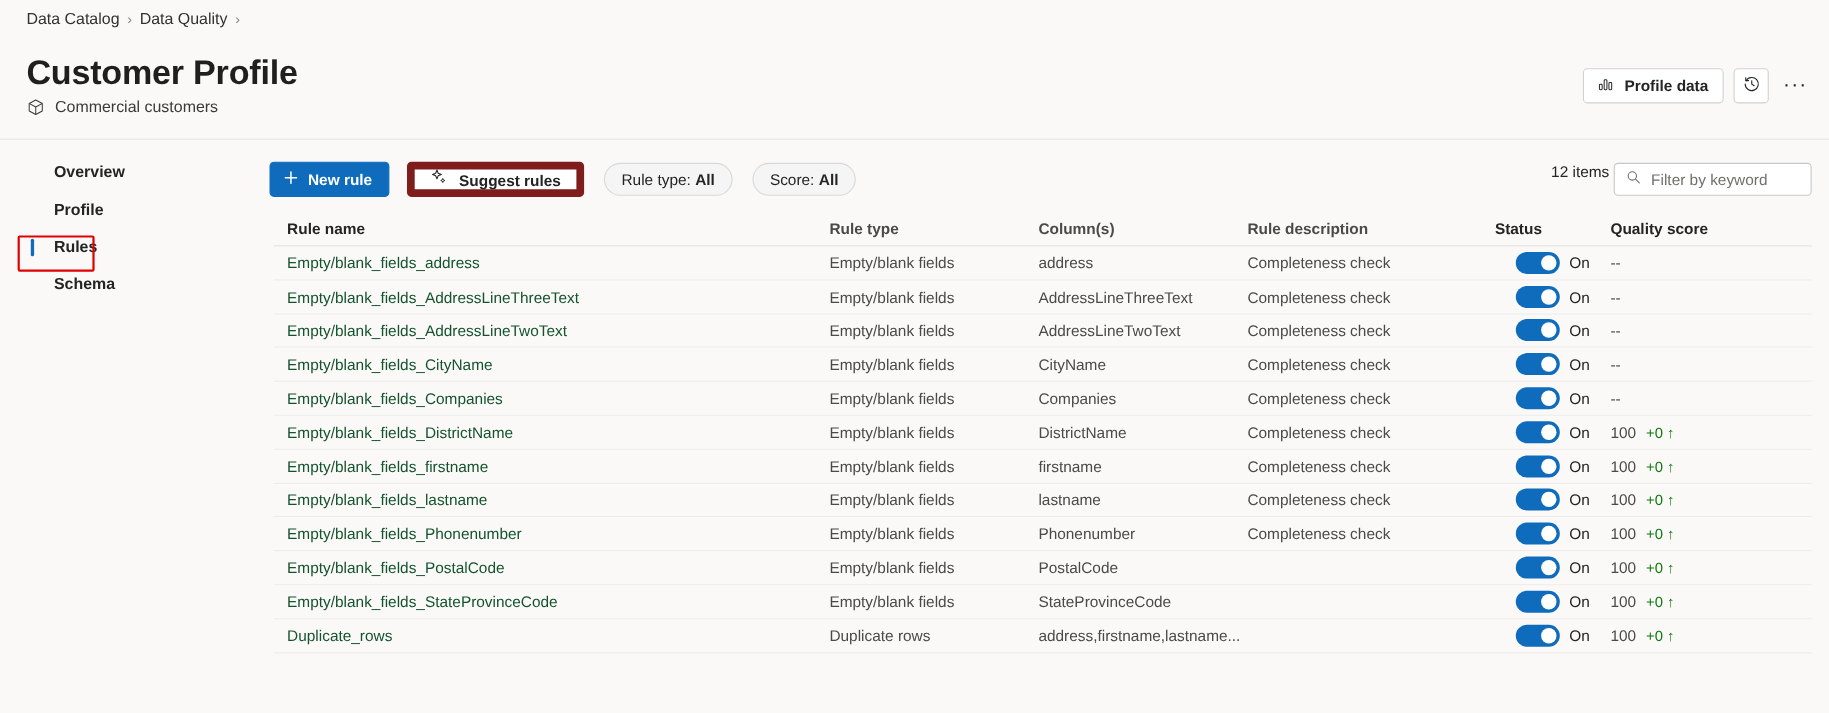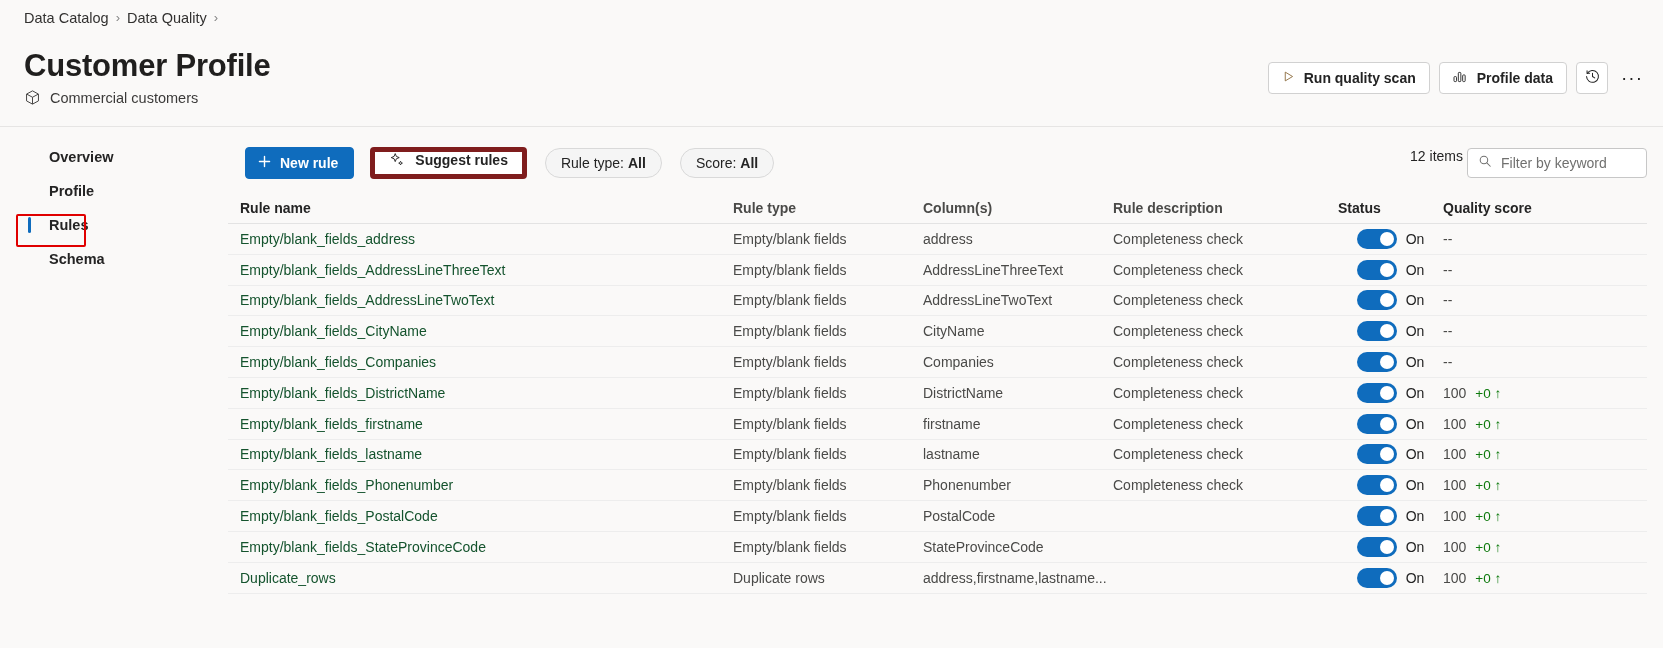--- a/index.html
+++ b/index.html
@@ -97,23 +97,23 @@
     height: 32px; display: flex; align-items: center;
   }
   .btn-primary {
     display: inline-flex; align-items: center; gap: 8px;
     height: 32px; padding: 0 15px 0 11px;
     background: #0f6cbd; border: 1px solid #0f6cbd; border-radius: 4px;
     font-size: 14px; font-weight: 600; color: #ffffff;
     cursor: pointer; white-space: nowrap;
   }
   .btn-secondary {
-    display: inline-flex; align-items: flex-start; gap: 10px;
+    display: inline-flex; align-items: flex-end; gap: 10px;
     height: 32px; padding: 0 14px;
-    background: #ffffff; border: 5px solid #7f1d1d; border-radius: 4px;
+    background: #ffffff; border: 7px solid #7f1d1d; border-radius: 4px;
     font-size: 14px; font-weight: 600; color: #242424;
     cursor: pointer; white-space: nowrap;
     margin-left: 16px;
   }
   .pill {
     display: inline-flex; align-items: center;
     height: 30px; padding: 0 15px;
     background: #f5f5f5; border: 1px solid #d9d9d9; border-radius: 16px;
     font-size: 14px; color: #242424;
     cursor: pointer; white-space: nowrap;
@@ -131,21 +131,21 @@
     cursor: text;
   }
   .filter-box input {
     border: none; outline: none; background: transparent;
     font-family: "Liberation Sans", sans-serif;
     font-size: 14px; color: #242424; width: 100%;
   }
   .filter-box input::placeholder { color: #70706f; }
 
   
-  .table { position: absolute; top: 192px; left: 228px; right: 16px; }
+  .table { position: absolute; top: 192px; left: 249px; right: 16px; }
   .trow {
     display: flex; align-items: center;
     height: 30.8px;
     border-bottom: 1px solid #ededed;
     font-size: 14px;
   }
   .thead {
     height: 32px; border-bottom: 1px solid #e3e3e3;
     font-size: 14px; font-weight: 600; color: #242424;
   }
@@ -194,28 +194,20 @@
     <span class="box-icon">
       <svg width="17" height="17" viewBox="0 0 20 20" fill="none" xmlns="http://www.w3.org/2000/svg">
         <path d="M10 2.2 17 6v8l-7 3.8L3 14V6l7-3.8z" stroke="#3b3a39" stroke-width="1.1" stroke-linejoin="round"></path>
         <path d="M3.3 6.1 10 9.7l6.7-3.6M10 9.7v7.9" stroke="#3b3a39" stroke-width="1.1" stroke-linejoin="round"></path>
       </svg>
     </span>
     <span>Commercial customers</span>
   </div>
 
   <div class="header-actions">
-    <button class="btn-outline">
-      <span>
-        <svg width="13" height="13" viewBox="0 0 16 16" fill="none" xmlns="http://www.w3.org/2000/svg">
-          <path d="M4 2.6 13 8l-9 5.4V2.6z" stroke="#8a6a3a" stroke-width="1.1" stroke-linejoin="round"></path>
-        </svg>
-      </span>
-      <span>Run quality scan</span>
-    </button>
 
     <button class="btn-outline">
       <span>
         <svg width="15" height="14" viewBox="0 0 18 16" fill="none" xmlns="http://www.w3.org/2000/svg">
           <rect x="1.2" y="7.5" width="3" height="6" rx="1" stroke="#242424" stroke-width="1.1"></rect>
           <rect x="6.4" y="2.5" width="3" height="11" rx="1" stroke="#242424" stroke-width="1.1"></rect>
           <rect x="11.6" y="5.5" width="3" height="8" rx="1" stroke="#242424" stroke-width="1.1"></rect>
         </svg>
       </span>
       <span>Profile data</span>

